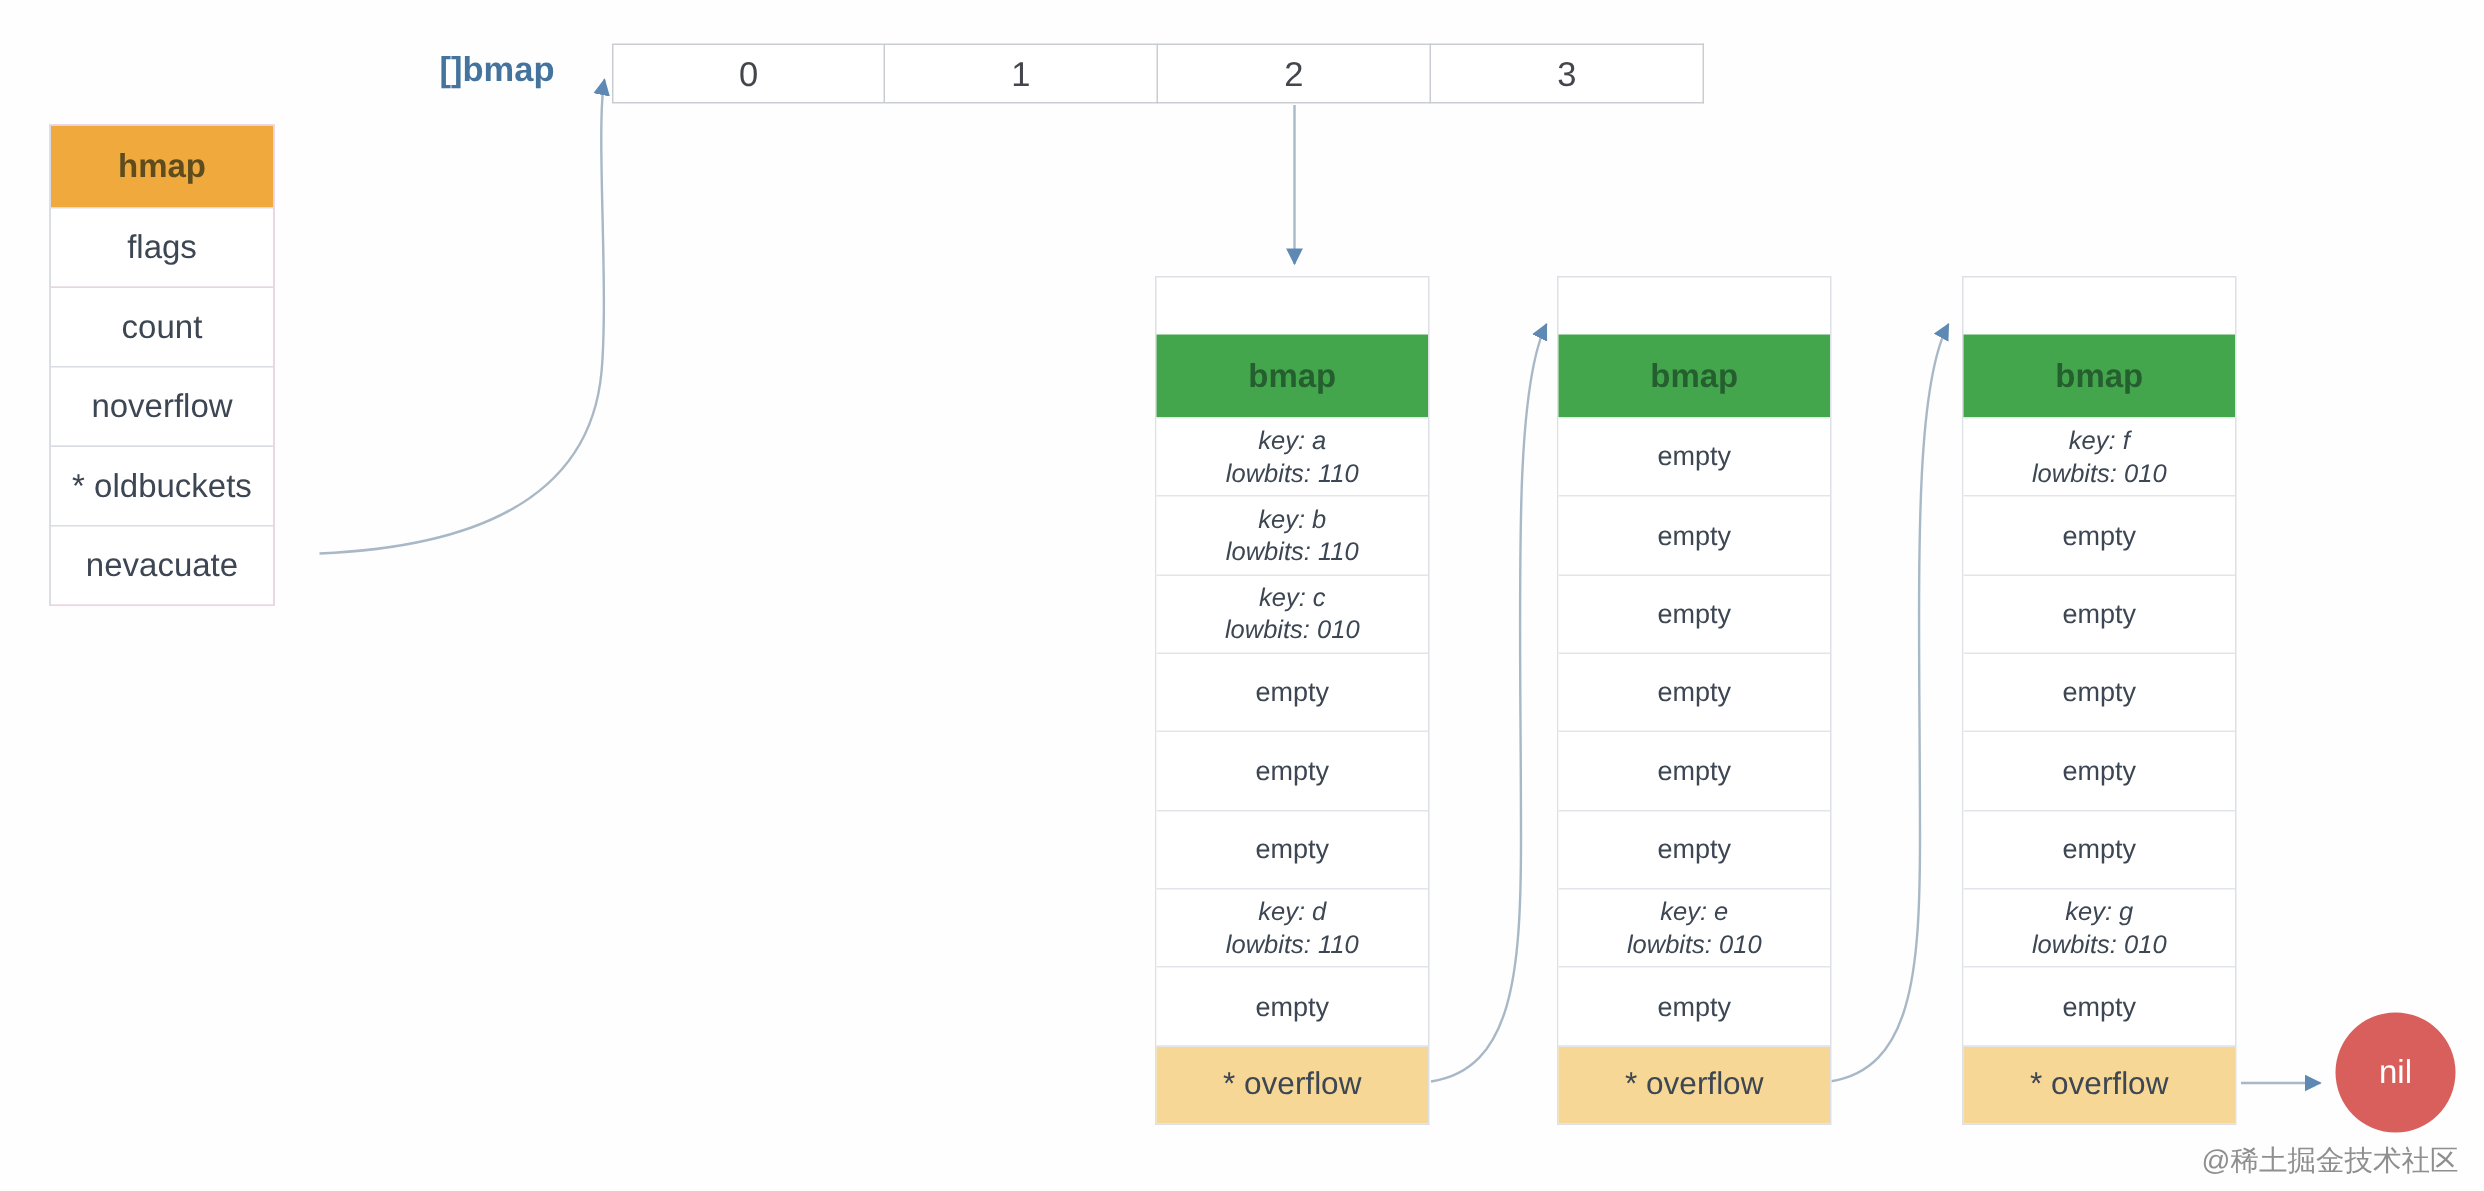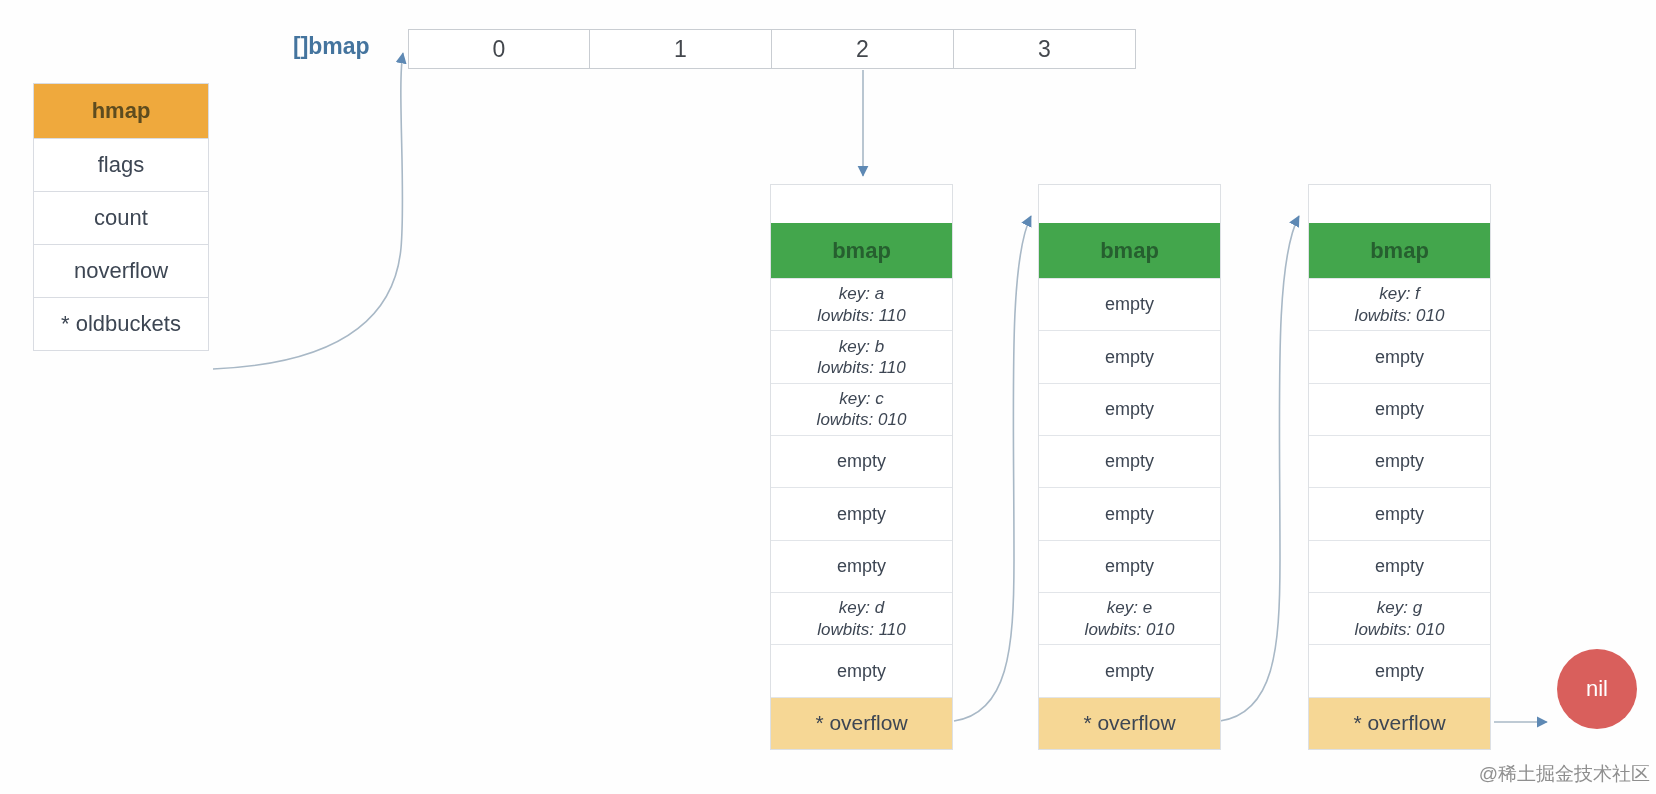--- a/index.html
+++ b/index.html
@@ -7,21 +7,21 @@
     position:relative;
     width:1656px; height:794px;
     background:#fefefe;
     font-family:"Liberation Sans", sans-serif;
     overflow:hidden;
   }
   .stage * { box-sizing:border-box; }
 
   
   .hmap-table {
-    position:absolute; left:33px; top:83px; width:176px;
+    position:absolute; left:33px; top:83px; width:150px;
     border:1px solid #d9dce2; background:#f9a8d4;
   }
   .hmap-header {
     height:54px; background:var(--hmap-header,#efa93d);
     display:flex; align-items:center; justify-content:center;
     font-size:22px; font-weight:bold; color:#5e4c1f;
   }
   .hmap-row {
     height:53px; border-top:1px solid #d9dce2; background:#ffffff;
     display:flex; align-items:center; justify-content:center;
@@ -60,29 +60,29 @@
     font-size:18px; line-height:1.25; color:var(--text,#3d4653);
   }
   .bmap-slot .kv-line { font-size:17px;font-style:italic; }
   .bmap-slot.overflow {
     background:var(--overflow-row,#f6d795);
     font-size:21px;
   }
 
   
   .nil-circle {
-    position:absolute; left:1557px; top:649px; width:80px; height:80px;
+    position:absolute; left:1557px; top:675px; width:80px; height:80px;
     border-radius:50%; background:var(--nil-node,#d95f5c);
     display:flex; align-items:center; justify-content:center;
     color:#ffffff; font-size:22px;
   }
 
   
   .watermark {
-    position:absolute; right:6px; top:761px;
+    position:absolute; right:17px; top:761px;
     font-size:19px; color:#8f8f8f;
   }
 
   
   .arrow-layer { position:absolute; left:0; top:0; pointer-events:none; }
   .arrow { fill:none; stroke:var(--arrow,#a8b8c6); stroke-width:1.6px; }
 </style>
 </head>
 <body>
 
@@ -101,20 +101,21 @@
     <path class="arrow" d="M 1494 722 L 1547 722" marker-end="url(#ah)"></path>
   </svg>
 
   <div class="hmap-table">
     <div class="hmap-header">hmap</div>
     <div>
         <div class="hmap-row">flags</div>
         <div class="hmap-row">count</div>
         <div class="hmap-row">noverflow</div>
         <div class="hmap-row">* oldbuckets</div>
+        <div class="hmap-row">nevacuate</div>
       </div>
   </div>
 
   <div class="array-label">[]bmap</div>
   <div class="bucket-array">
       <div class="bucket-cell">0</div>
       <div class="bucket-cell">1</div>
       <div class="bucket-cell">2</div>
       <div class="bucket-cell">3</div>
     </div>

